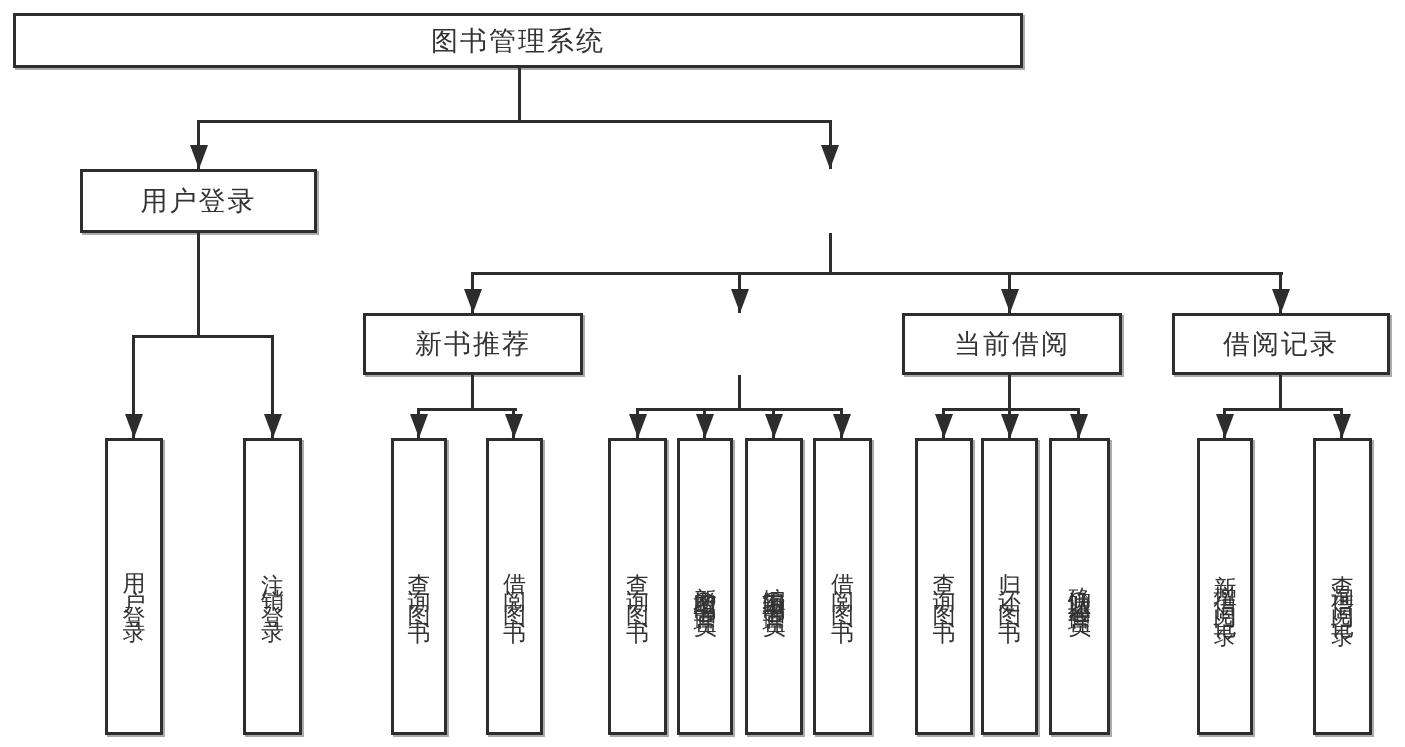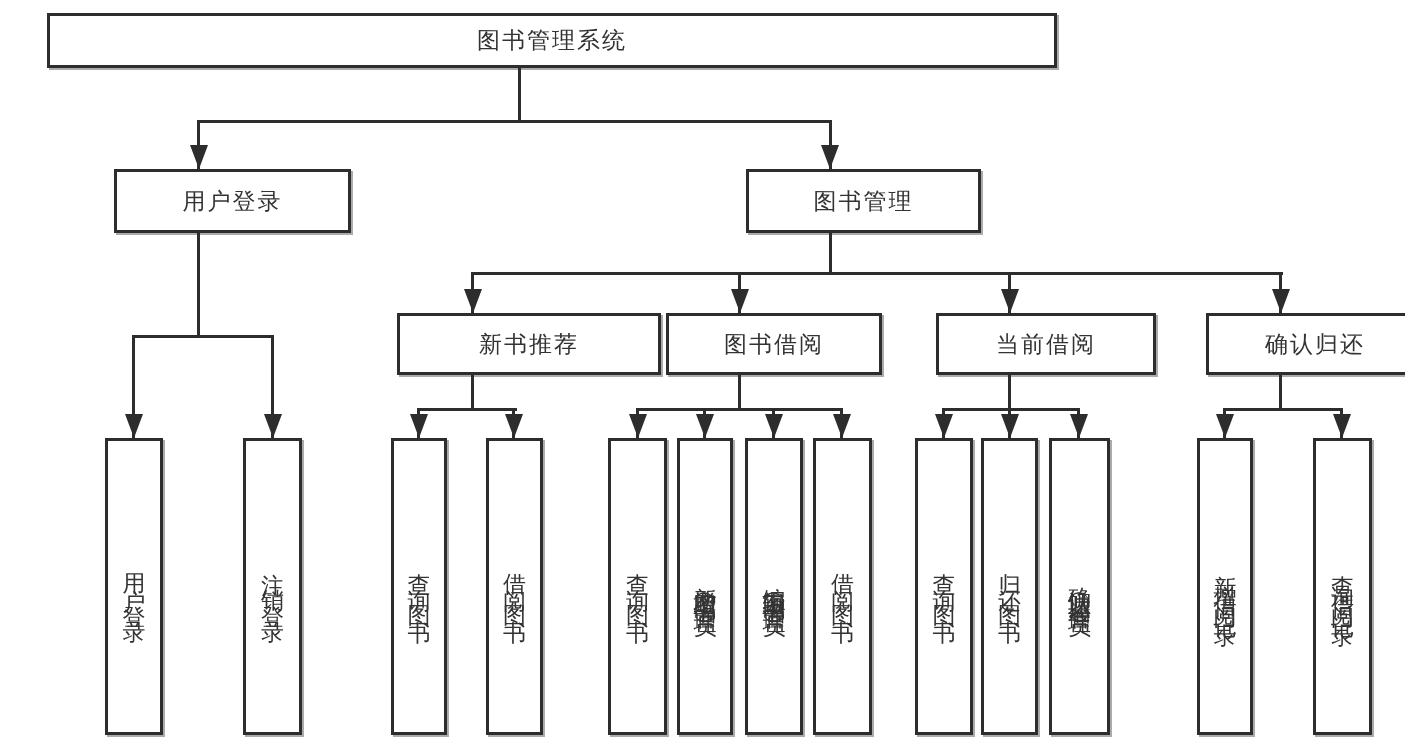--- a/index.html
+++ b/index.html
@@ -22,24 +22,23 @@
     box-sizing: border-box;
     border: 3px solid #2d2d2d;
     background: #ffffff;
     display: flex;
     align-items: center;
     justify-content: center;
     color: #333333;
     box-shadow: 2px 2px 0 #ababab;
   }
   .box.h {
-    font-size: 23px;
+    font-size: 27px;
     letter-spacing: 2px;
     white-space: nowrap;
-    margin-left: 34px;
   }
   .box.v {
     writing-mode: vertical-rl;
     text-orientation: mixed;
     font-size: 23px;
     letter-spacing: 16px;
     line-height: 1;
   }
   .box.v.med  { letter-spacing: 10px; }
   .box.v.long { letter-spacing: 4px; }
@@ -67,26 +66,24 @@
   }
 </style>
 </head>
 <body>
 
 <div id="stage">
 
   <div class="box h" style="left:13px; top:13px; width:1010px; height:55px;">图书管理系统</div>
 
   <div class="box h" style="left:80px; top:169px; width:237px; height:64px;">用户登录</div>
-  <div class="box h" style="left:712px; top:169px; width:235px; height:64px;">图书管理</div>
 
-  <div class="box h" style="left:363px; top:313px; width:264px; height:62px;">新书推荐</div>
-  <div class="box h" style="left:632px; top:313px; width:216px; height:62px;">图书借阅</div>
+  <div class="box h" style="left:363px; top:313px; width:220px; height:62px;">新书推荐</div>
   <div class="box h" style="left:902px; top:313px; width:220px; height:62px;">当前借阅</div>
-  <div class="box h" style="left:1172px; top:313px; width:218px; height:62px;">确认归还</div>
+  <div class="box h" style="left:1172px; top:313px; width:218px; height:62px;">借阅记录</div>
 
   <div class="box v" style="left:105px; top:438px; width:58px; height:297px;">用户登录</div>
   <div class="box v" style="left:243px; top:438px; width:59px; height:297px;">注销登录</div>
 
   <div class="box v" style="left:391px; top:438px; width:56px; height:297px;">查询图书</div>
   <div class="box v" style="left:486px; top:438px; width:57px; height:297px;">借阅图书</div>
 
   <div class="box v" style="left:608px; top:438px; width:59px; height:297px;">查询图书</div>
   <div class="box v long" style="left:677px; top:438px; width:56px; height:297px;">新增图书（管理员）</div>
   <div class="box v long" style="left:745px; top:438px; width:58px; height:297px;">编辑图书（管理员）</div>

